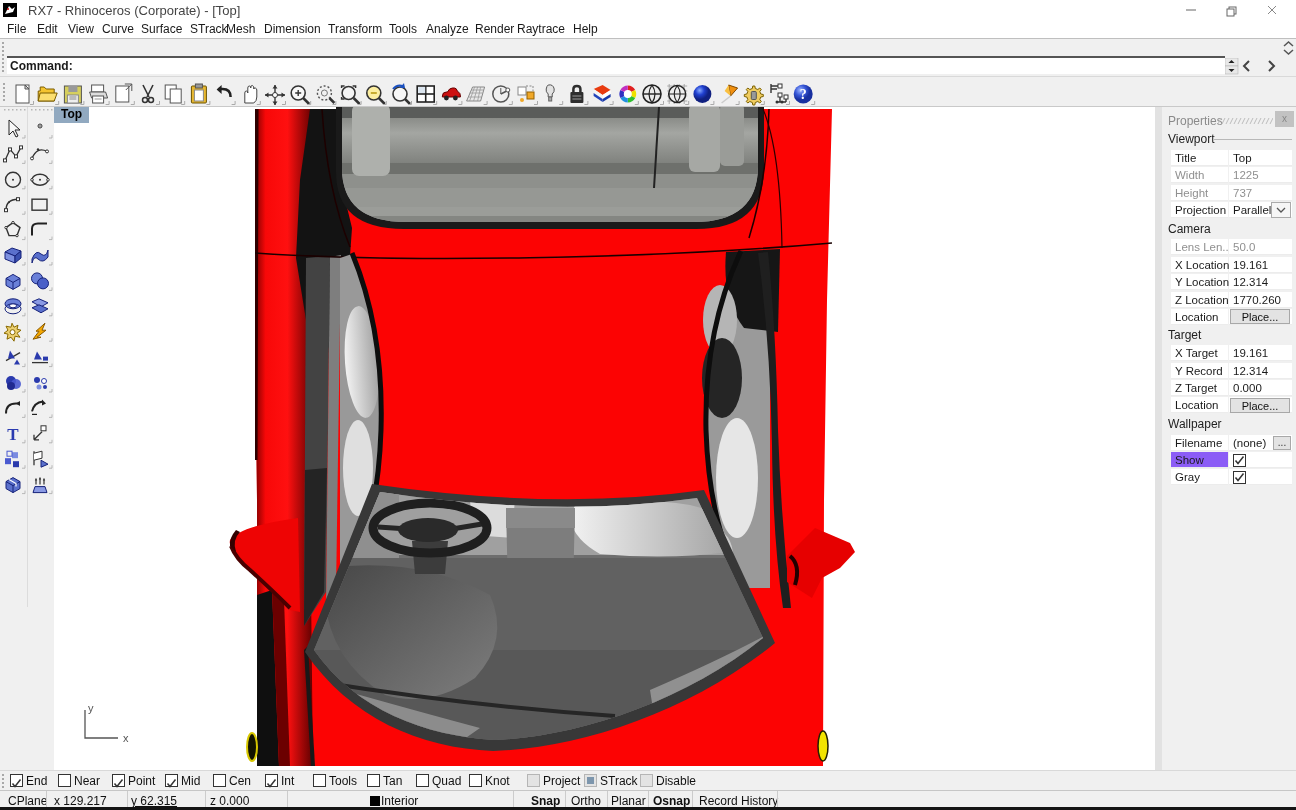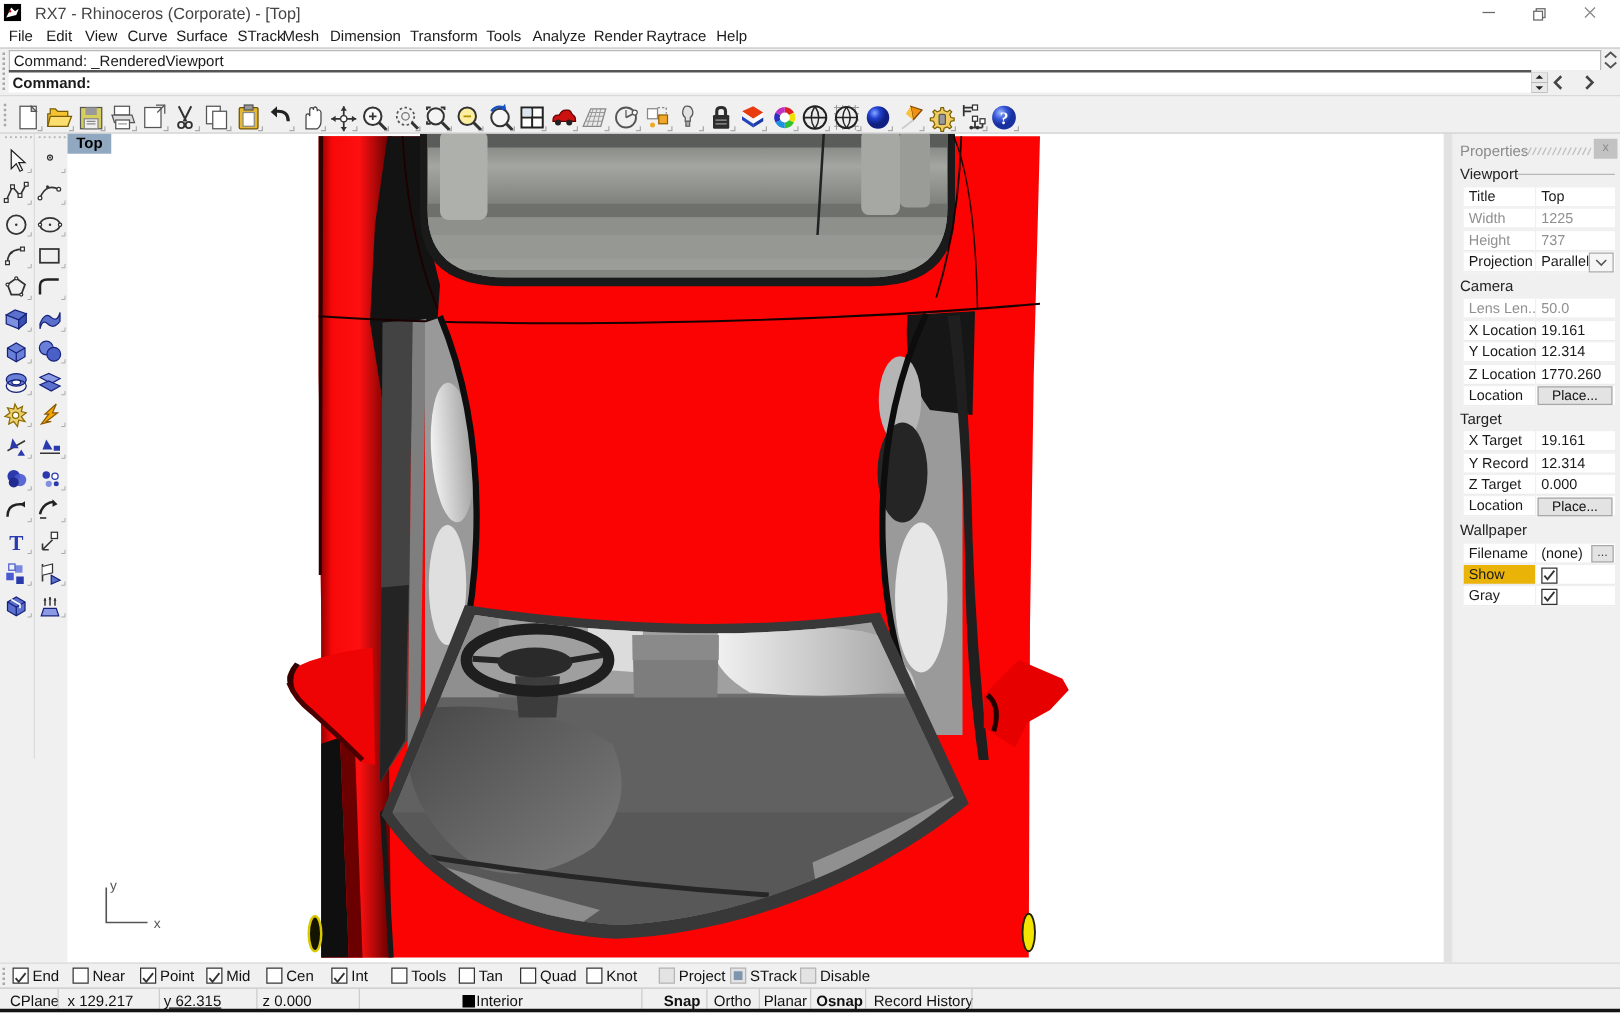--- a/index.html
+++ b/index.html
@@ -77,23 +77,20 @@
         <rect x="1" y="1" width="2" height="2"></rect>
         <rect x="1" y="5" width="2" height="2"></rect>
         <rect x="1" y="9" width="2" height="2"></rect>
         <rect x="1" y="13" width="2" height="2"></rect>
         <rect x="1" y="17" width="2" height="2"></rect>
         <rect x="1" y="21" width="2" height="2"></rect>
         <rect x="1" y="25" width="2" height="2"></rect>
         <rect x="1" y="29" width="2" height="2"></rect>
       </g>
     </svg>
-  <div id="cmdrow1">
-      <div class="cmdtext">Command: _RenderedViewport</div>
-    </div>
   <div id="cmdrow2">
       <div class="cmdtext" style="font-weight:bold">Command:</div>
     </div>
   <svg class="abs" style="left:1281px;top:1px" width="15" height="16">
       <path d="M3,6 L7.5,2 L12,6" fill="none" stroke="#555" stroke-width="1.5"></path>
       <path d="M3,10 L7.5,14 L12,10" fill="none" stroke="#555" stroke-width="1.5"></path>
     </svg>
   <svg class="abs" style="left:1225px;top:19px" width="70" height="17">
     <rect x="0" y="0" width="13" height="8" fill="#e8e8e8" stroke="#aaa" stroke-width="0.5"></rect>
     <rect x="0" y="8" width="13" height="8" fill="#e8e8e8" stroke="#aaa" stroke-width="0.5"></rect>
@@ -749,21 +746,21 @@
         <span class="abs" style="left:1px;top:0.5px;width:60px;height:15px;background:#e3e3e3;border:1px solid #a8a8a8;font-size:11px;text-align:center;line-height:14px;color:#111">Place...</span>
       </div>
       <div class="abs" style="left:6px;top:310px;font-size:12px;color:#222">Wallpaper</div>
       <div class="abs" style="left:9px;top:327.5px;width:57px;height:16.4px;background:#fff;border-bottom:1px solid #ececec">
         <span style="position:absolute;left:4px;top:2px;color:#1a1a1a">Filename</span>
       </div>
       <div class="abs" style="left:67px;top:327.5px;width:63px;height:16.4px;background:#fff;border-bottom:1px solid #ececec">
         <span style="position:absolute;left:4px;top:2px;color:#1a1a1a">(none)</span>
         <span class="abs" style="right:1px;top:1px;width:18px;height:14px;background:#e3e3e3;border:1px solid #a8a8a8;font-size:10px;text-align:center;line-height:12px;color:#333">...</span>
       </div>
-      <div class="abs" style="left:9px;top:345px;width:57px;height:16.4px;background:#eab308;border-bottom:1px solid #ececec">
+      <div class="abs" style="left:9px;top:345px;width:57px;height:16.4px;background:#8b5cf6;border-bottom:1px solid #ececec">
         <span style="position:absolute;left:4px;top:2px;color:#1a1a1a">Show</span>
       </div>
       <div class="abs" style="left:67px;top:345px;width:63px;height:16.4px;background:#fff;border-bottom:1px solid #ececec">
         <span style="position:absolute;left:4px;top:2px;color:#1a1a1a"></span>
         <span class="cb" style="left:4px;top:1.5px;width:13px;height:13px"><svg width="11" height="11">
             <path d="M1.5,5.5 L4,8.5 L9.5,1.5" fill="none" stroke="#333" stroke-width="1.5"></path>
           </svg></span>
       </div>
       <div class="abs" style="left:9px;top:362px;width:57px;height:16.4px;background:#fff;border-bottom:1px solid #ececec">
         <span style="position:absolute;left:4px;top:2px;color:#1a1a1a">Gray</span>

